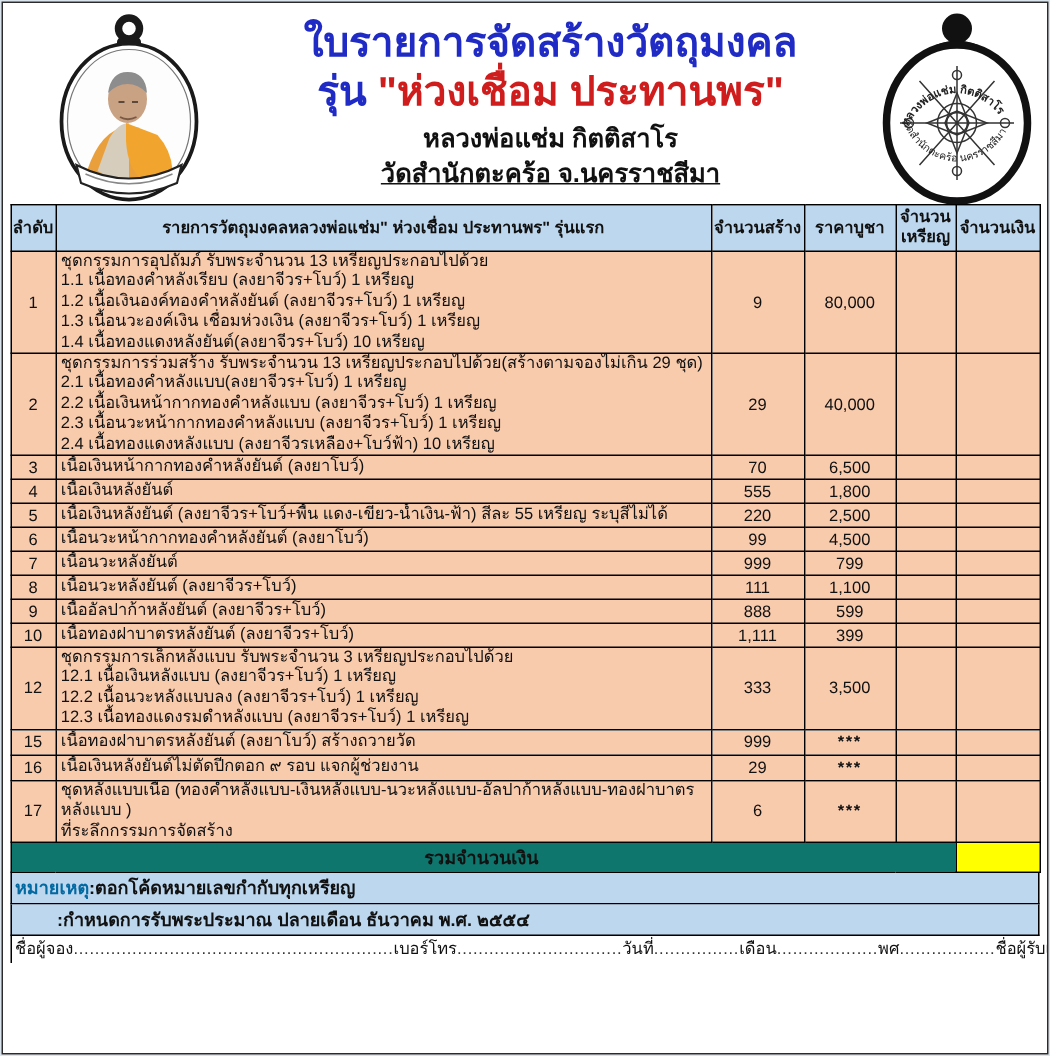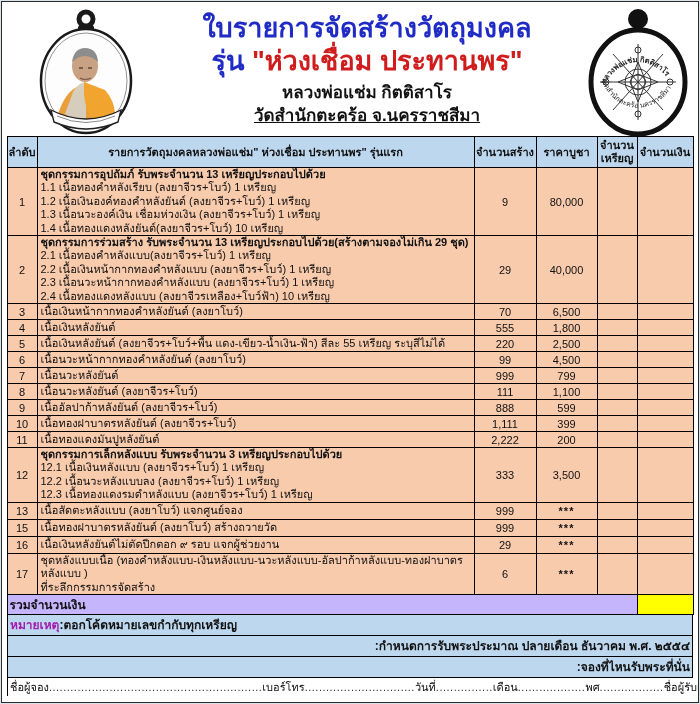--- a/index.html
+++ b/index.html
@@ -23,33 +23,33 @@
   .t2 .red{color:#cf1d1d;}
   .t3{font-size:17px;font-weight:bold;color:#111;line-height:24px;margin-top:3px;}
   .t4{font-size:17px;font-weight:bold;color:#111;line-height:22px;text-decoration:underline;}
   
   table{border-collapse:collapse;table-layout:fixed;width:686px;margin:0 auto;}
   th,td{border:1px solid #000;font-size:11px;color:#111;padding:0 2px;overflow:hidden;}
   thead th{background:#bdd7ee;font-weight:bold;text-align:center;line-height:13px;padding:2px 1px;}
   tbody td{background:#f8cbad;}
   td.c{text-align:center;}
   td.item{padding-left:3px;line-height:13.4px;}
-  td.item .b{font-weight:bold;}
+  td.item .b{font-weight:normal;}
   td.stars{font-weight:bold;letter-spacing:1px;}
   tr.single td{height:15px;}
   tr.tall13 td{height:16px;}
   tr.row17 td{height:34px;}
-  .total-label{background:#c4b5fd;font-weight:bold;text-align:left;font-size:12px;height:19px;padding-right:4px;}
+  .total-label{background:#0f766e;font-weight:bold;text-align:center;font-size:12px;height:19px;padding-right:4px;}
   .total-amount{background:#ffff00;}
   
   .notes{width:686px;margin:0 auto;}
   .note{background:#bdd7ee;border:1px solid #000;border-top:none;font-size:12px;
         font-weight:bold;color:#111;line-height:18px;padding:1px 2px;}
-  .note .lbl{color:#a21caf;font-family:Liberation Serif, serif;}
-  .note.indent{padding-left:30px;text-align:right;}
+  .note .lbl{color:#0369a1;font-family:Liberation Serif, serif;}
+  .note.indent{padding-left:30px;}
   .signup{width:686px;margin:0 auto;background:#fff;font-size:11px;color:#111;
           line-height:17px;white-space:nowrap;overflow:hidden;padding:1px 2px 0 2px;
           border-left:1px solid #000;border-right:1px solid #000;}
   .signup .dots{letter-spacing:0.5px;color:#333;}
 </style>
 </head>
 <body>
 
 <div class="page">
 
@@ -219,46 +219,30 @@
           <td class="c"></td>
         </tr>
         <tr class="single">
           <td class="c">10</td>
           <td class="item">เนื้อทองฝาบาตรหลังยันต์ (ลงยาจีวร+โบว์)</td>
           <td class="c">1,111</td>
           <td class="c">399</td>
           <td class="c"></td>
           <td class="c"></td>
         </tr>
-        <tr class="single">
-          <td class="c">11</td>
-          <td class="item">เนื้อทองแดงมันปูหลังยันต์</td>
-          <td class="c">2,222</td>
-          <td class="c">200</td>
-          <td class="c"></td>
-          <td class="c"></td>
-        </tr>
         <tr>
           <td class="c">12</td>
           <td class="item">
             <div class="b">ชุดกรรมการเล็กหลังแบบ รับพระจำนวน 3 เหรียญประกอบไปด้วย</div>
             <div>12.1 เนื้อเงินหลังแบบ (ลงยาจีวร+โบว์) 1 เหรียญ</div>
             <div>12.2 เนื้อนวะหลังแบบลง (ลงยาจีวร+โบว์) 1 เหรียญ</div>
             <div>12.3 เนื้อทองแดงรมดำหลังแบบ (ลงยาจีวร+โบว์)  1 เหรียญ</div>
           </td>
           <td class="c">333</td>
           <td class="c">3,500</td>
-          <td class="c"></td>
-          <td class="c"></td>
-        </tr>
-        <tr class="tall13">
-          <td class="c">13</td>
-          <td class="item">เนื้อสัดตะหลังแบบ (ลงยาโบว์) แจกศูนย์จอง</td>
-          <td class="c">999</td>
-          <td class="c stars">***</td>
           <td class="c"></td>
           <td class="c"></td>
         </tr>
         <tr class="tall13">
           <td class="c">15</td>
           <td class="item">เนื้อทองฝาบาตรหลังยันต์ (ลงยาโบว์) สร้างถวายวัด</td>
           <td class="c">999</td>
           <td class="c stars">***</td>
           <td class="c"></td>
           <td class="c"></td>
@@ -289,17 +273,16 @@
         <td class="total-amount"></td>
       </tr>
     </tbody>
   </table>
 
   <div class="notes">
     <div class="note">
       <span class="lbl">หมายเหตุ</span><span>:ตอกโค้ดหมายเลขกำกับทุกเหรียญ</span>
     </div>
     <div class="note indent">:กำหนดการรับพระประมาณ ปลายเดือน ธันวาคม พ.ศ. ๒๕๕๔</div>
-    <div class="note indent">:จองที่ไหนรับพระที่นั่น</div>
     <div class="signup"><span>ชื่อผู้จอง</span><span class="dots">............................................................</span><span>เบอร์โทร</span><span class="dots">...............................</span><span>วันที่</span><span class="dots">................</span><span>เดือน</span><span class="dots">...................</span><span>พศ</span><span class="dots">..................</span><span>ชื่อผู้รับเงิน</span></div>
   </div>
 
 </div>
 
 </body></html>

